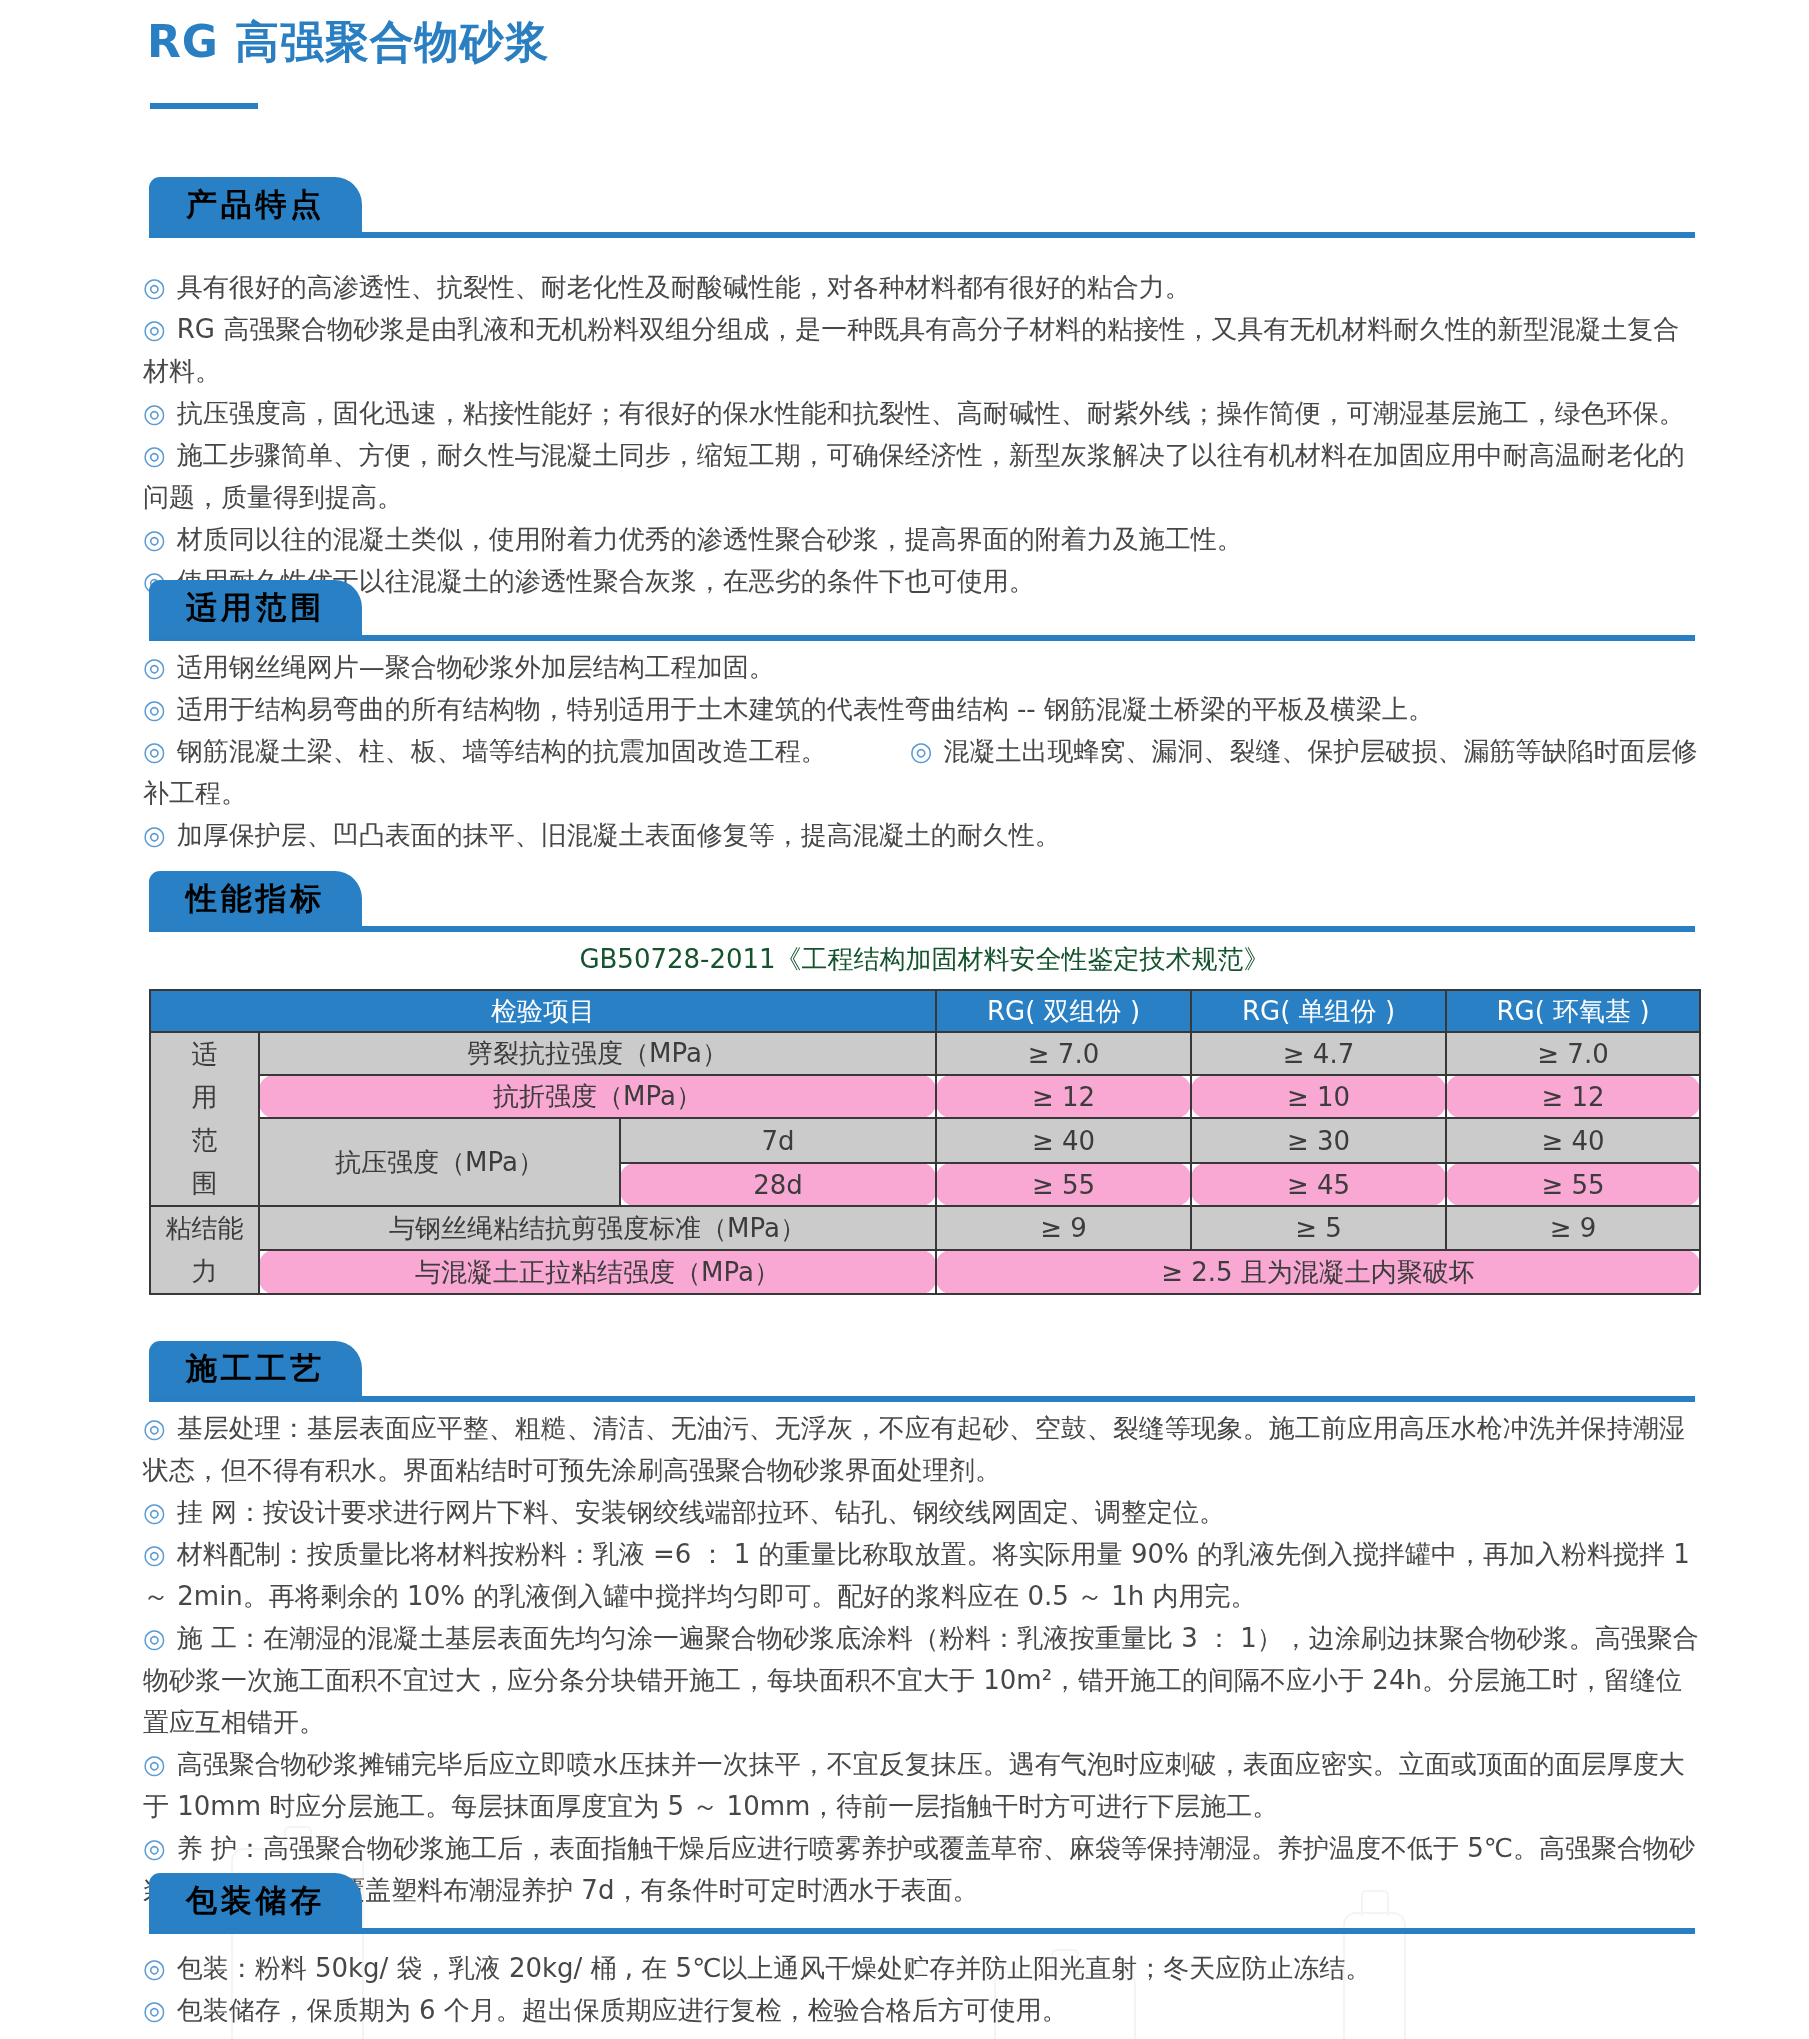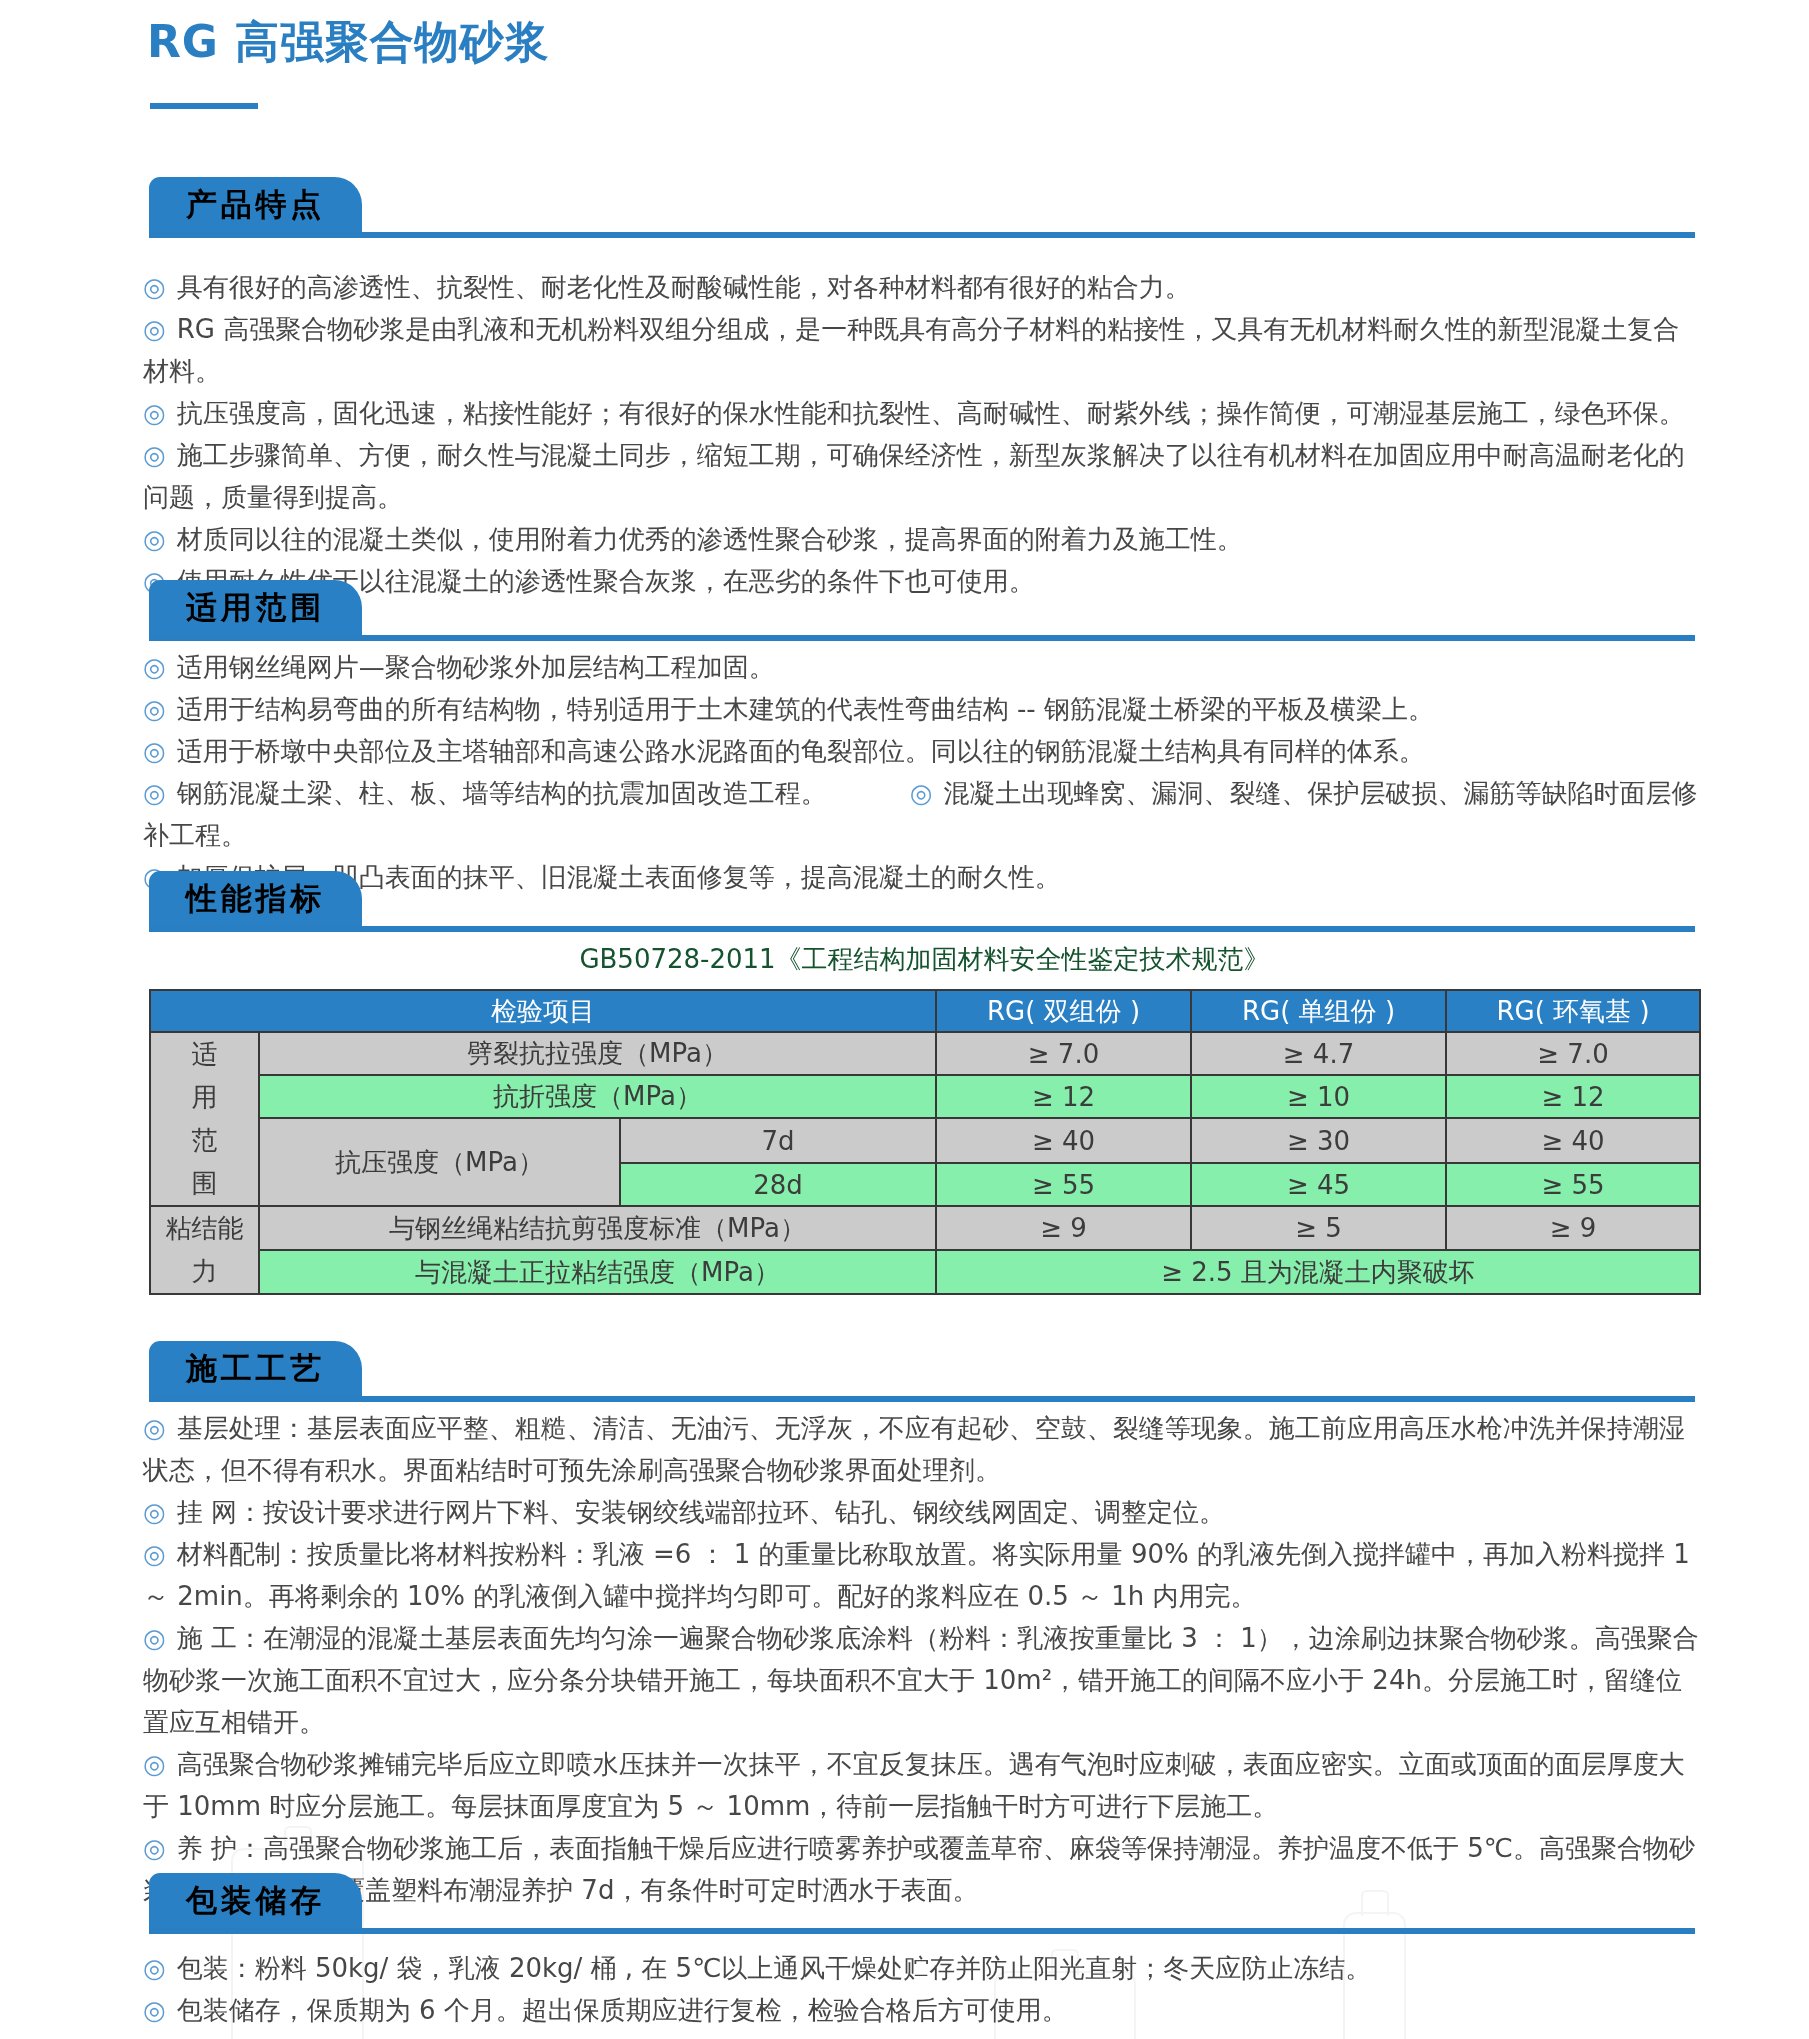--- a/index.html
+++ b/index.html
@@ -50,21 +50,21 @@
     font-size:26px; color:#3c3c3c;
   }
   .perf-table td {
     border:2.8px solid #383838; text-align:center; vertical-align:middle;
     padding:0; overflow:hidden;
   }
   .perf-table tr { height:43px; }
   .perf-table tr.hdr { height:42px; }
   .th { background:#2a80c4; color:#ffffff; }
   .gray { background:#cbcbcb; }
-  .white { background:#86efac; }
+  .white { background:#f9a8d4;border-radius:15px; }
   .vgroup {
     display:inline-block; width:1.05em; word-break:break-all;
     line-height:43px; text-align:center;
   }
   .vgroup.w3 { width:3.2em; }
   
   .ghost {
     position:absolute; border:2.8px solid #8a8a8a; opacity:0.09;
     border-radius:13px; z-index:0;
   }
@@ -107,21 +107,20 @@
     </div>
 
     <div class="sec-head" style="top:580px">
       <div class="sec-tab">
         <span>适用范围</span>
       </div>
     </div>
     <div class="bullets" style="top:646px">
       <p><span class="dot">◎</span><span>适用钢丝绳网片—聚合物砂浆外加层结构工程加固。</span></p>
       <p><span class="dot">◎</span><span>适用于结构易弯曲的所有结构物，特别适用于土木建筑的代表性弯曲结构 -- 钢筋混凝土桥梁的平板及横梁上。</span></p>
-      <p><span class="dot">◎</span><span>适用于桥墩中央部位及主塔轴部和高速公路水泥路面的龟裂部位。同以往的钢筋混凝土结构具有同样的体系。</span></p>
       <p><span class="dot">◎</span><span>钢筋混凝土梁、柱、板、墙等结构的抗震加固改造工程。</span><span class="dot dot2">◎</span><span>混凝土出现蜂窝、漏洞、裂缝、保护层破损、漏筋等缺陷时面层修补工程。</span></p>
       <p><span class="dot">◎</span><span>加厚保护层、凹凸表面的抹平、旧混凝土表面修复等，提高混凝土的耐久性。</span></p>
     </div>
 
     <div class="sec-head" style="top:871px">
       <div class="sec-tab">
         <span>性能指标</span>
       </div>
     </div>
     <div class="tbl-caption">GB50728-2011《工程结构加固材料安全性鉴定技术规范》</div>

